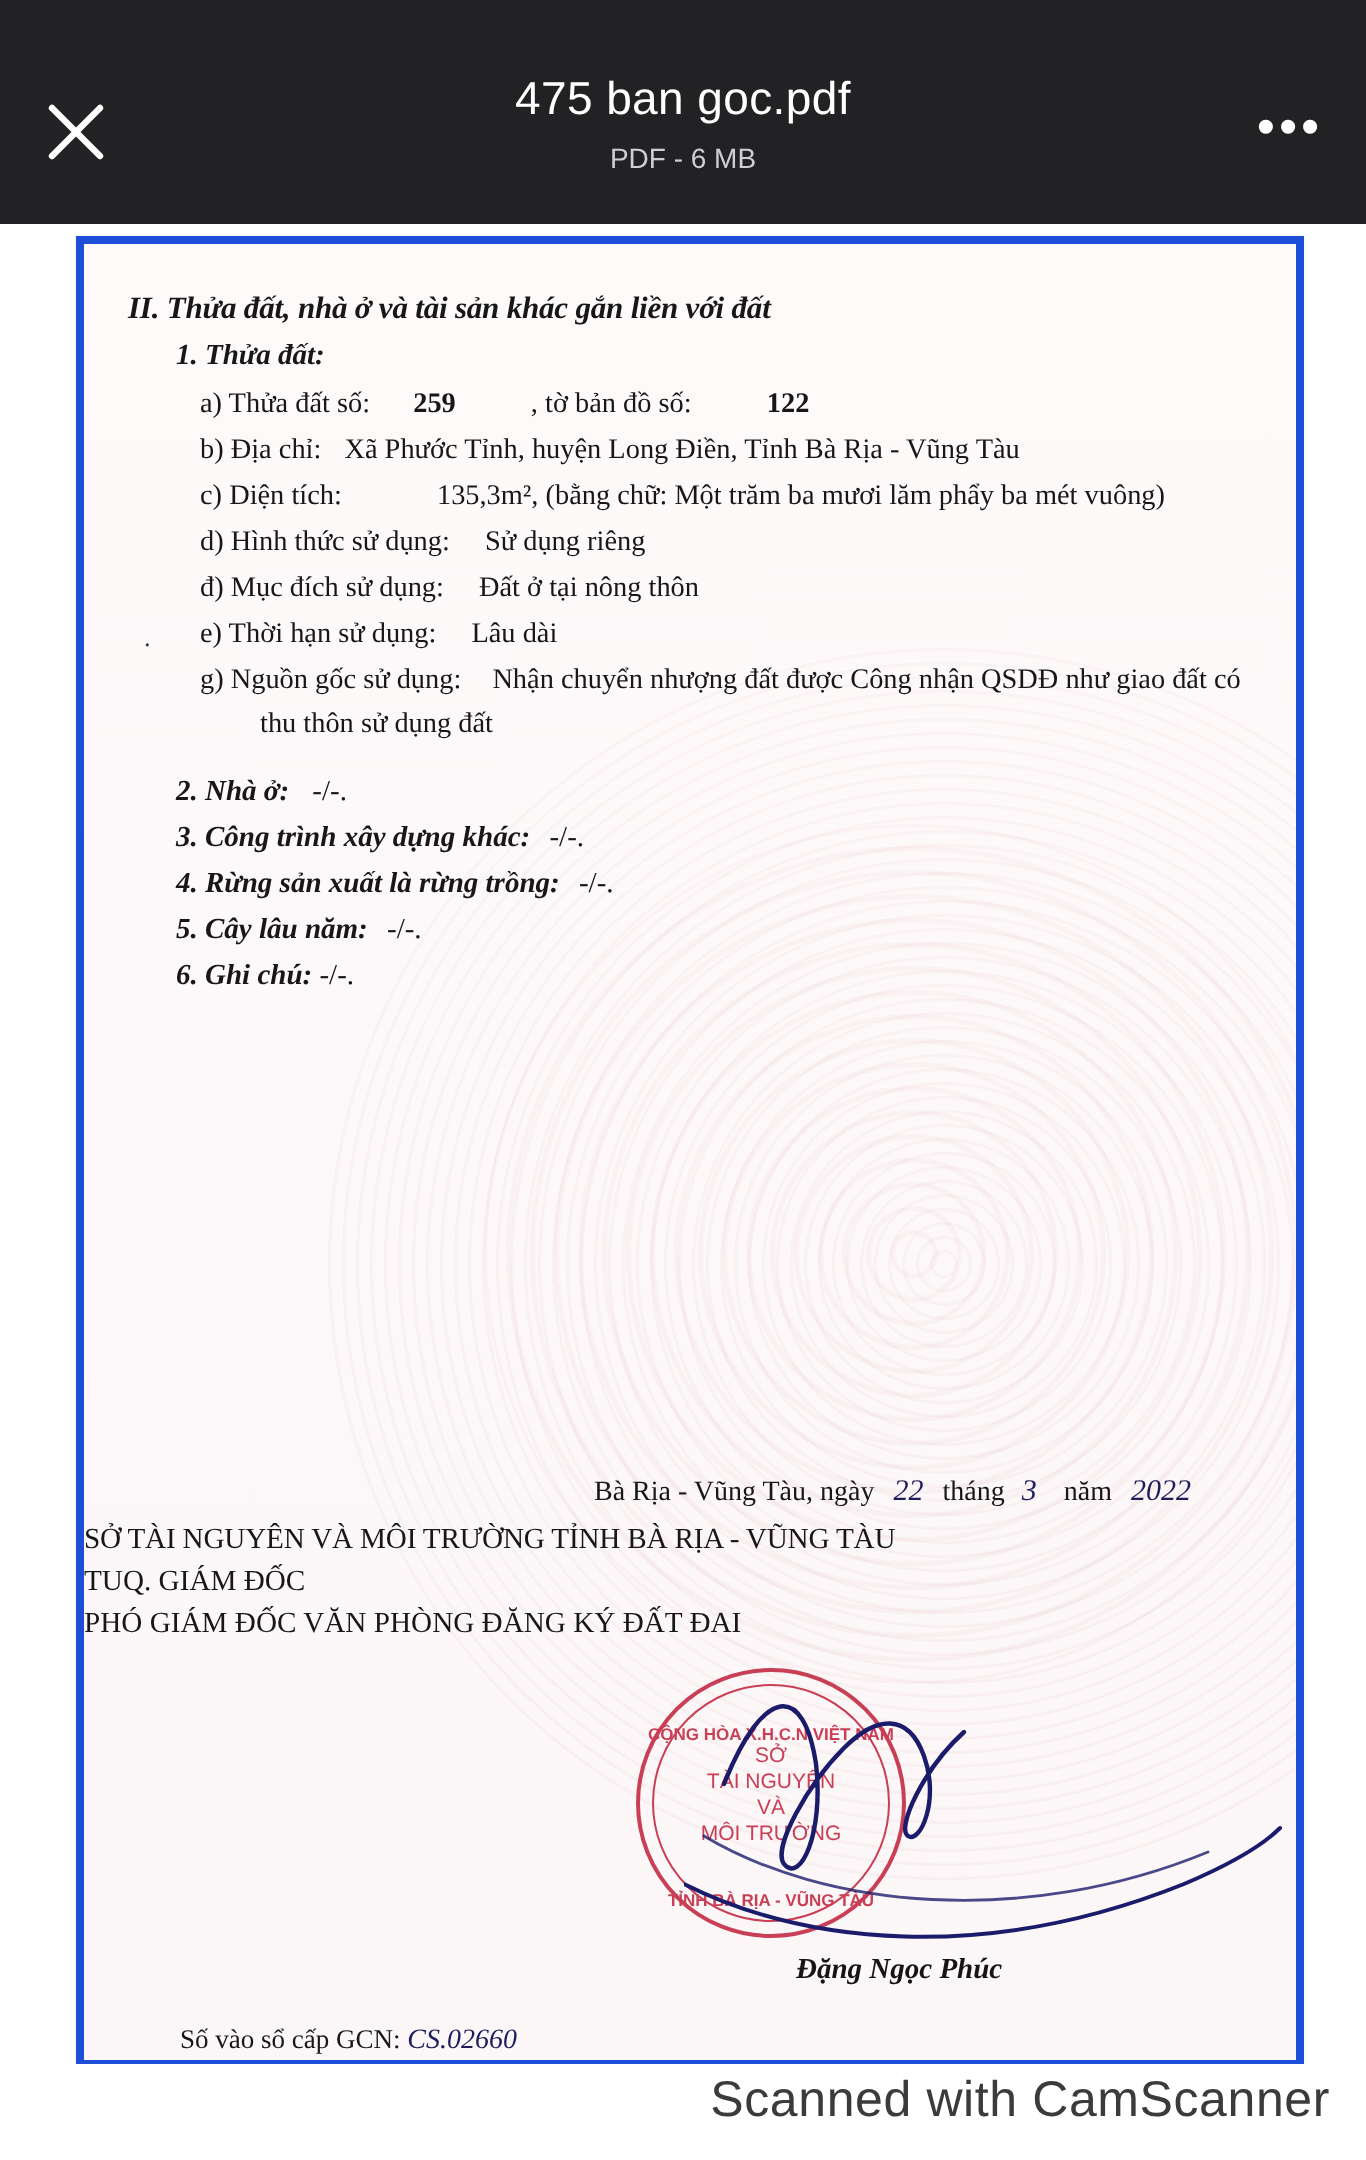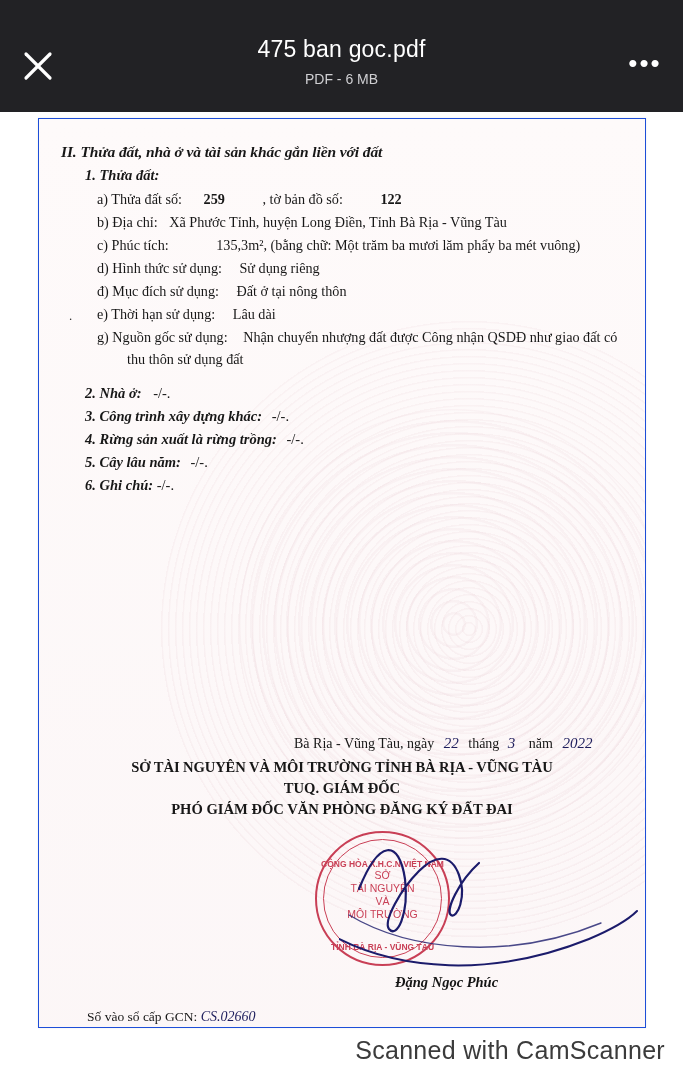--- a/index.html
+++ b/index.html
@@ -94,21 +94,21 @@
     background: #ffffff;
     overflow: hidden;
   }
   .paper {
     position: absolute;
     left: 38px;
     top: 6px;
     width: 606px;
     height: 908px;
     background: #fdfafa;
-    border: 1px solid #1d4ed8;
+    border: 4px solid #1d4ed8;
     box-shadow: 0 0 2px rgba(0,0,0,0.08);
     overflow: hidden;
   }
   
   .guilloche {
     position: absolute;
     left: 120px;
     top: 200px;
     width: 620px;
     height: 620px;
@@ -211,22 +211,22 @@
   .hw {
     font-family: "Liberation Serif", serif;
     font-style: italic;
     color: #1d1d5c;
     font-size: 15px;
   }
   .org {
     position: absolute;
     left: 0;
     width: 606px;
-    text-align: center;
-    font-weight: bold;
+    text-align: left;
+    font-weight: normal;
     white-space: nowrap;
   }
   .org1 { top: 640px; font-size: 14.6px; letter-spacing: -0.1px; }
   .org2 { top: 661px; font-size: 14.6px; }
   .org3 { top: 682px; font-size: 14.6px; }
   .stamp {
     position: absolute;
     left: 276px;
     top: 712px;
     width: 135px;
@@ -349,21 +349,21 @@
           <span style="padding-left:34px;">, tờ bản đồ số:</span>
           <span class="bold-val" style="padding-left:34px;">122</span>
         </div>
 
         <div class="line" style="top:95px;">
           <span>b) Địa chỉ:</span>
           <span style="padding-left:8px;">Xã Phước Tỉnh, huyện Long Điền, Tỉnh Bà Rịa - Vũng Tàu</span>
         </div>
 
         <div class="line" style="top:118px;">
-          <span>c) Phúc tích:</span>
+          <span>c) Diện tích:</span>
           <span style="padding-left:44px;">135,3m², (bằng chữ: Một trăm ba mươi lăm phẩy ba mét vuông)</span>
         </div>
 
         <div class="line" style="top:164px;">
           <span>đ) Mục đích sử dụng:</span>
           <span style="padding-left:14px;">Đất ở tại nông thôn</span>
         </div>
 
         <div class="line" style="top:141px;">
           <span>d) Hình thức sử dụng:</span>

